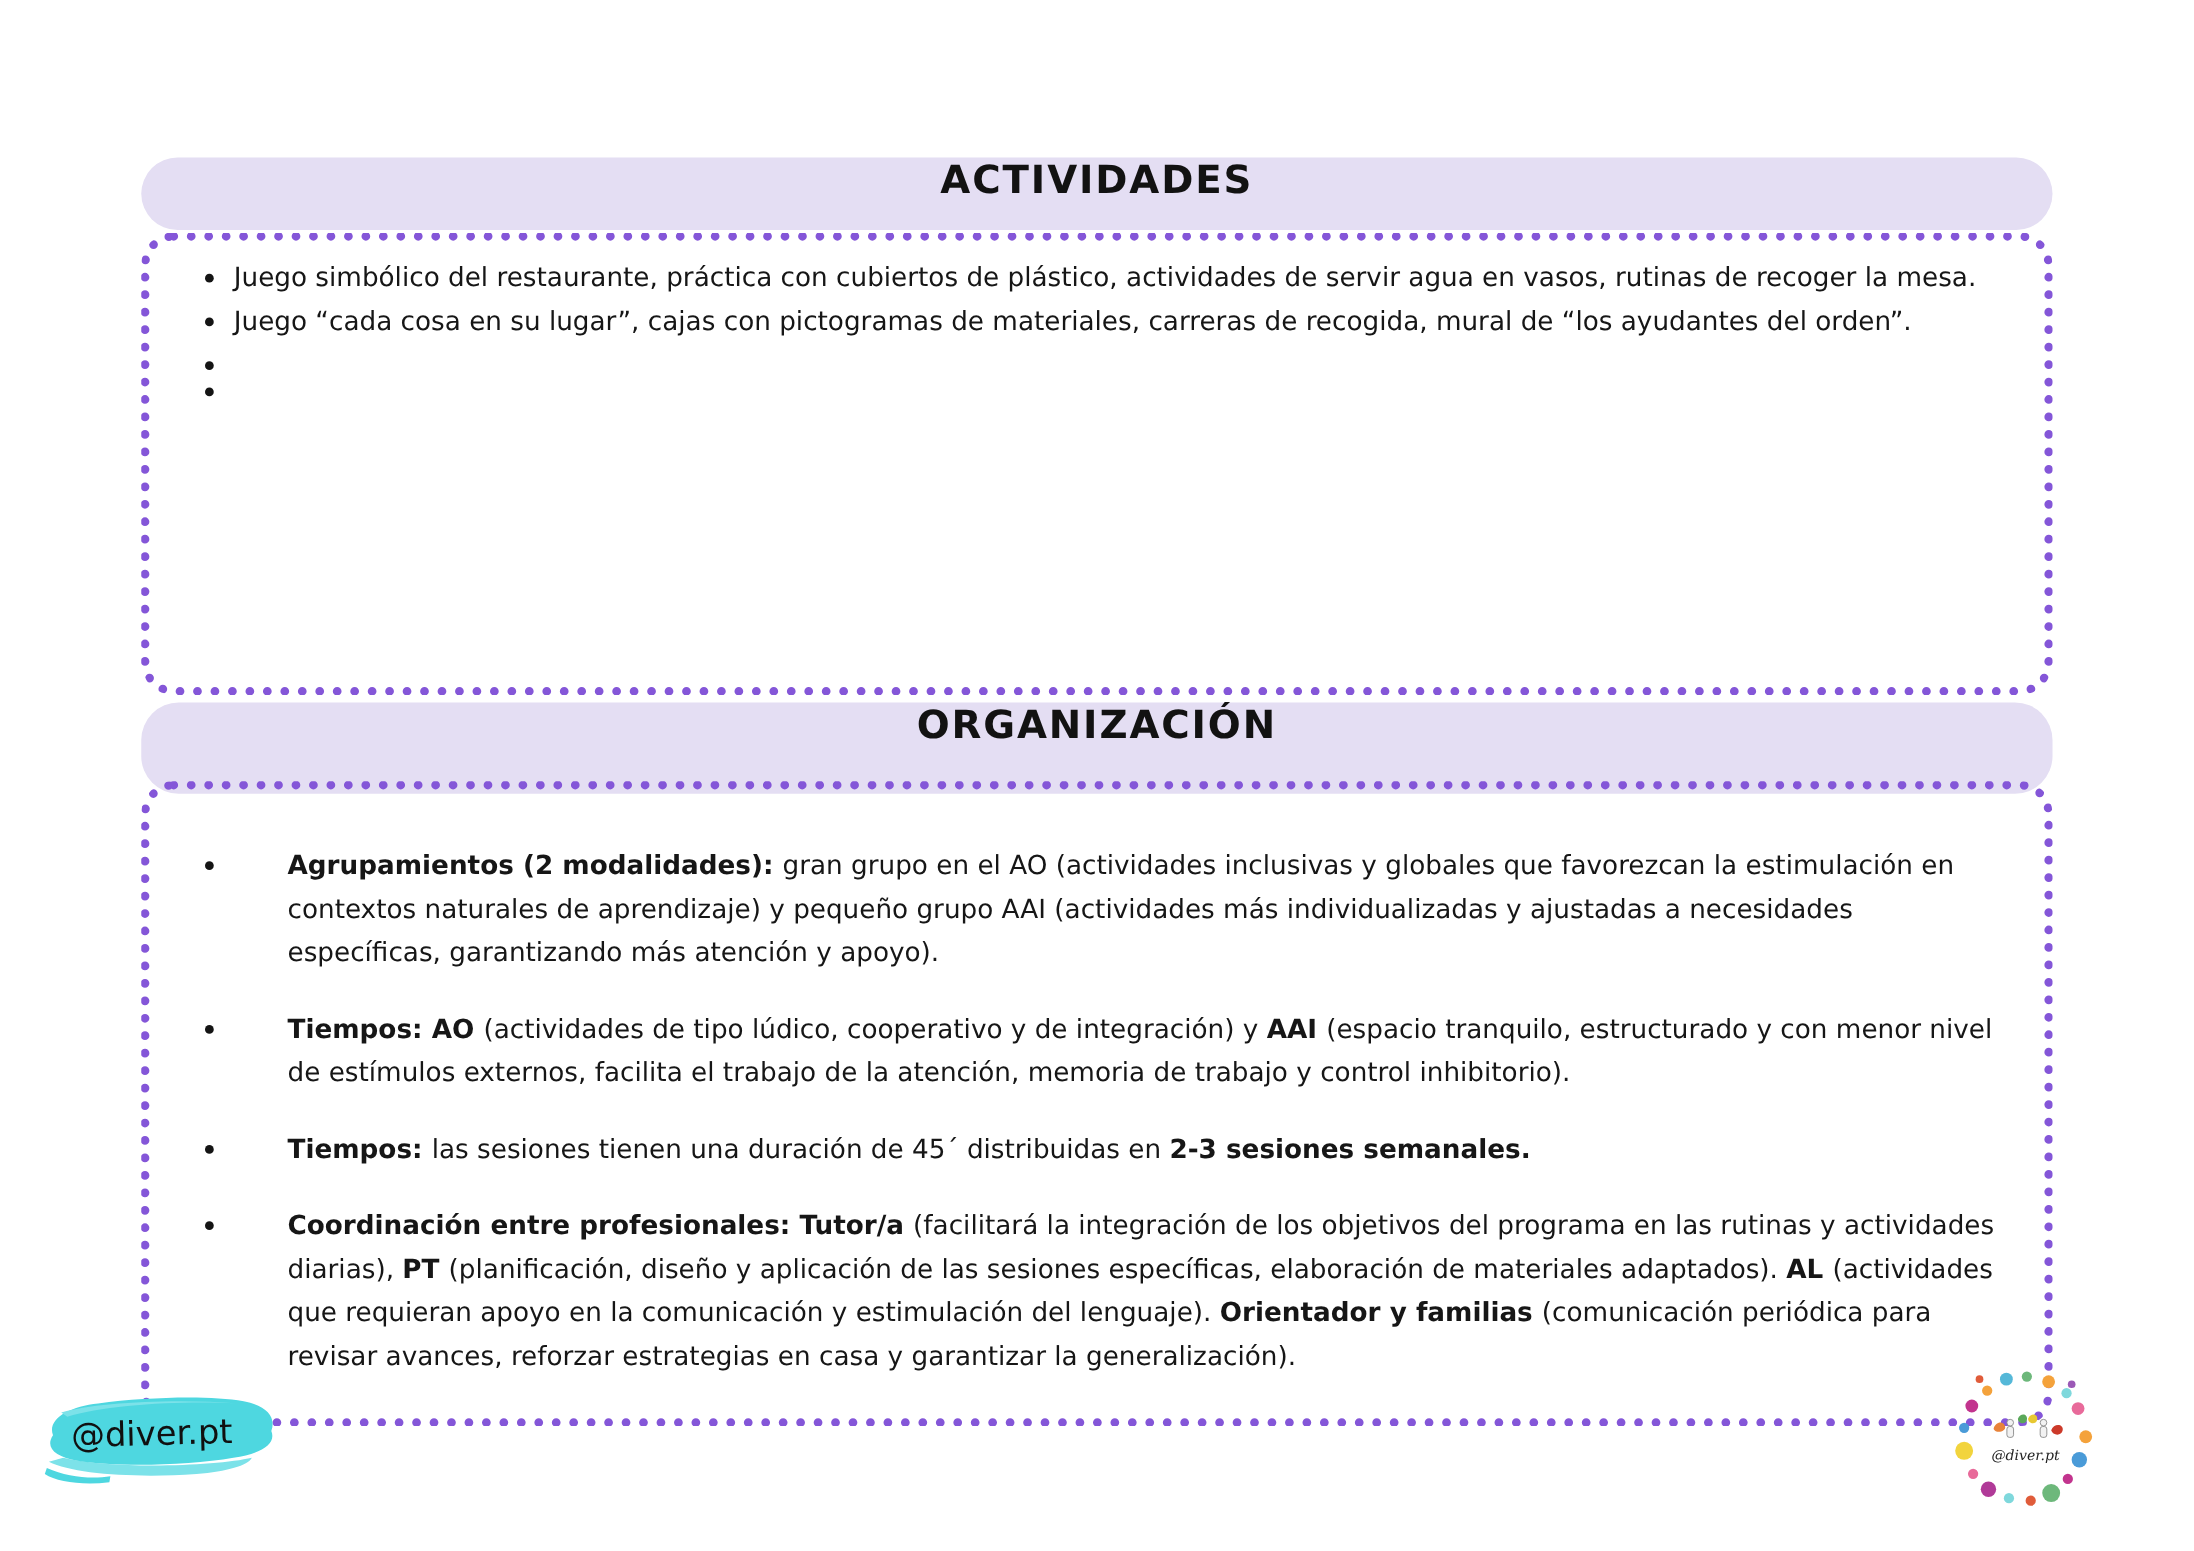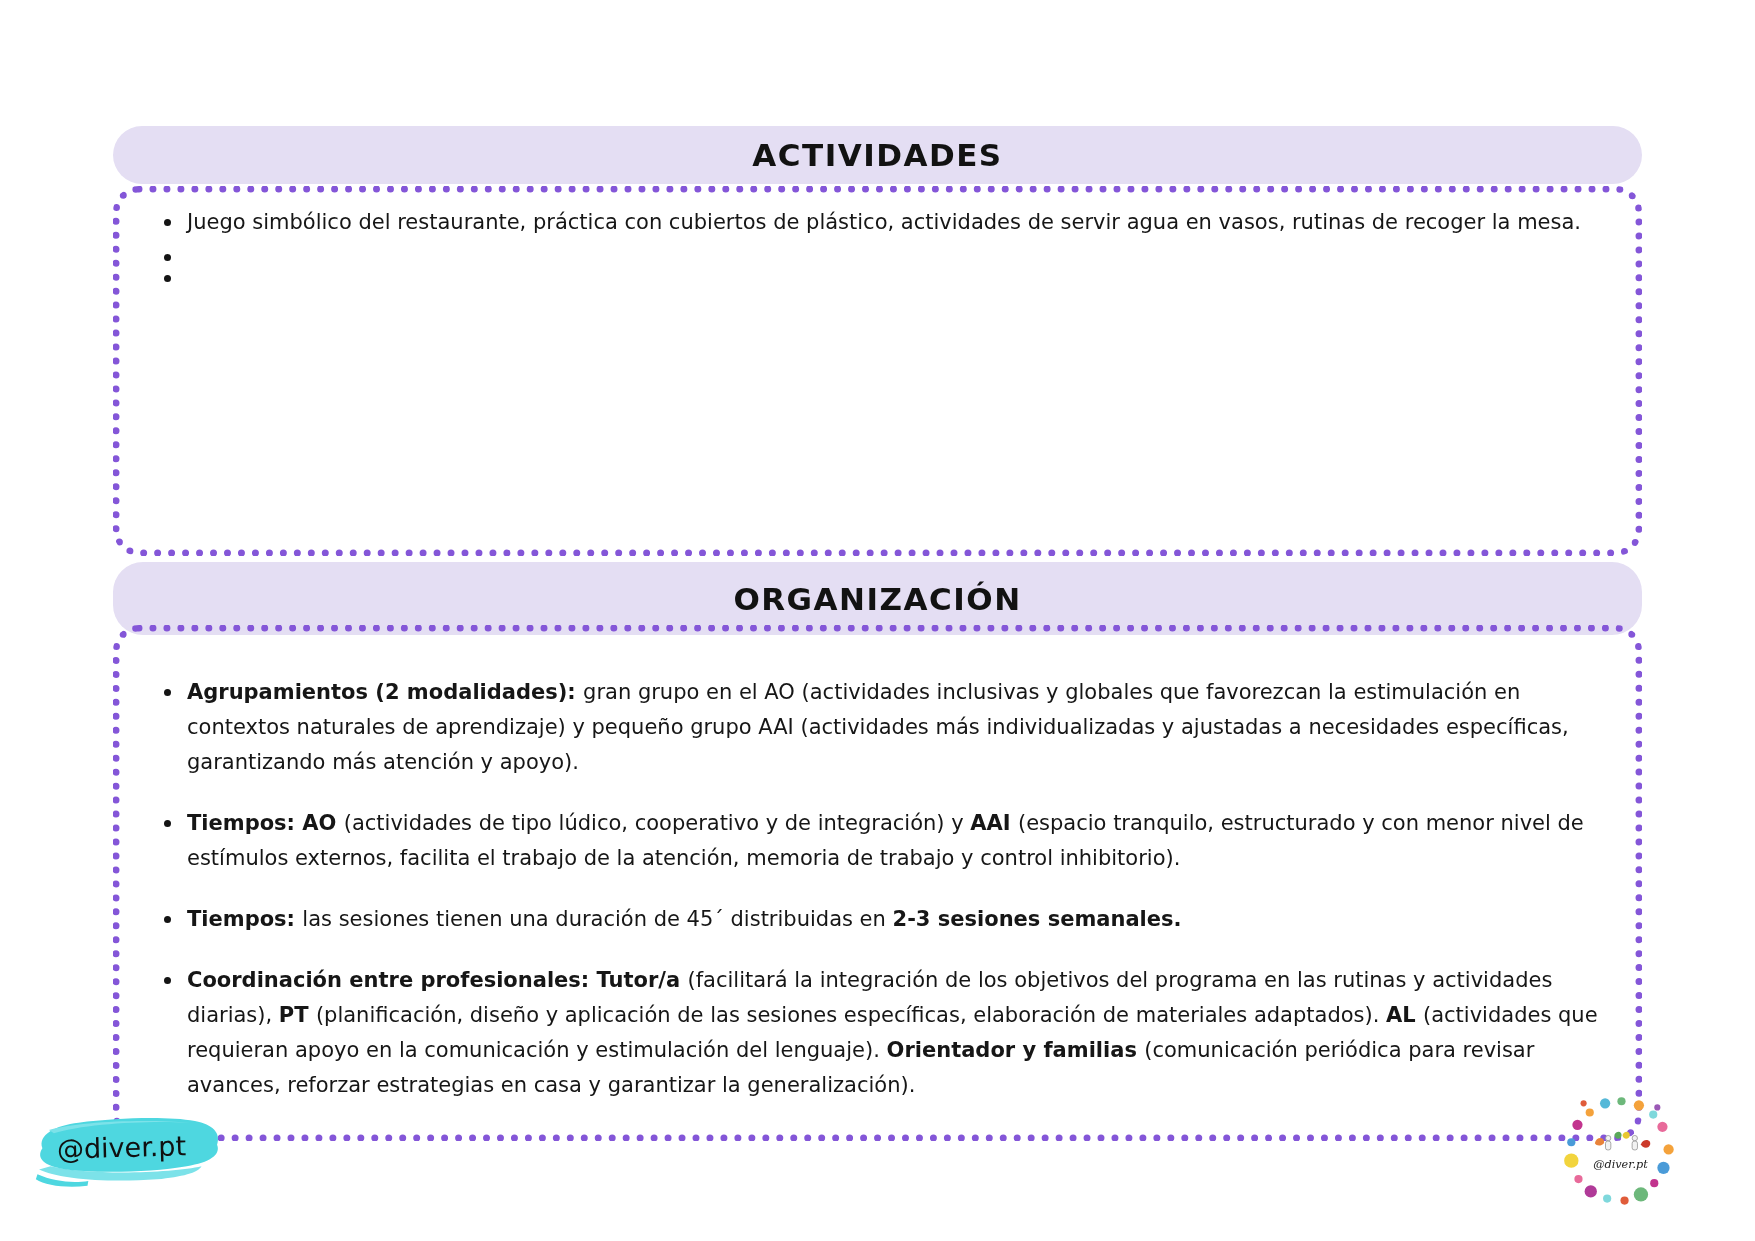--- a/index.html
+++ b/index.html
@@ -12,21 +12,20 @@
     color: var(--txt, #161616);
     overflow: hidden;
   }
   .banner {
     position: absolute;
     left: 113px;
     width: 1529px;
     background: var(--lav, #e4def3);
     border-radius: 30px;
     display: flex;
-    align-items: center;
     justify-content: center;
     z-index: 1;
   }
   .banner1 { top: 126px; height: 58px; }
   .banner2 { top: 562px; height: 73px; }
   .banner-title {
     font-size: 31px;
     font-weight: bold;
     letter-spacing: 1.5px;
     color: #121212;
@@ -46,21 +45,21 @@
   ul.bullets {
     list-style: none;
     margin: 0;
     font-size: 21px;
     line-height: 35px;
   }
   #list1 { padding: 12px 34px 0 44px; }
   #list2 { padding: 43px 26px 0 44px; }
   ul.bullets li { display: flex; align-items: flex-start; }
   #list1 li { margin-bottom: 0; }
-  #list2 li { margin-bottom: 26px; }
+  #list2 li { margin-bottom: 26px; gap: 43px; }
   .dot {
     flex: 0 0 auto;
     width: 7px;
     height: 7px;
     border-radius: 50%;
     background: #141414;
     margin: 14px 16px 0 0;
   }
   .txt b { font-weight: bold; }
   .handle-badge {
@@ -97,20 +96,24 @@
 
   <div class="banner banner1">
     <span class="banner-title">ACTIVIDADES</span>
   </div>
 
   <div class="dashed-box box1">
     <ul class="bullets" id="list1">
         <li>
           <span class="dot"></span>
           <span class="txt"><span>Juego simbólico del restaurante, práctica con cubiertos de plástico, actividades de servir agua en vasos, rutinas de recoger la mesa.</span></span>
+        </li>
+        <li>
+          <span class="dot"></span>
+          <span class="txt"><span>Juego “cada cosa en su lugar”, cajas con pictogramas de materiales, carreras de recogida, mural de “los ayudantes del orden”.</span></span>
         </li>
         <li>
           <span class="dot"></span>
         </li>
         <li>
           <span class="dot"></span>
         </li>
       </ul>
   </div>
 

